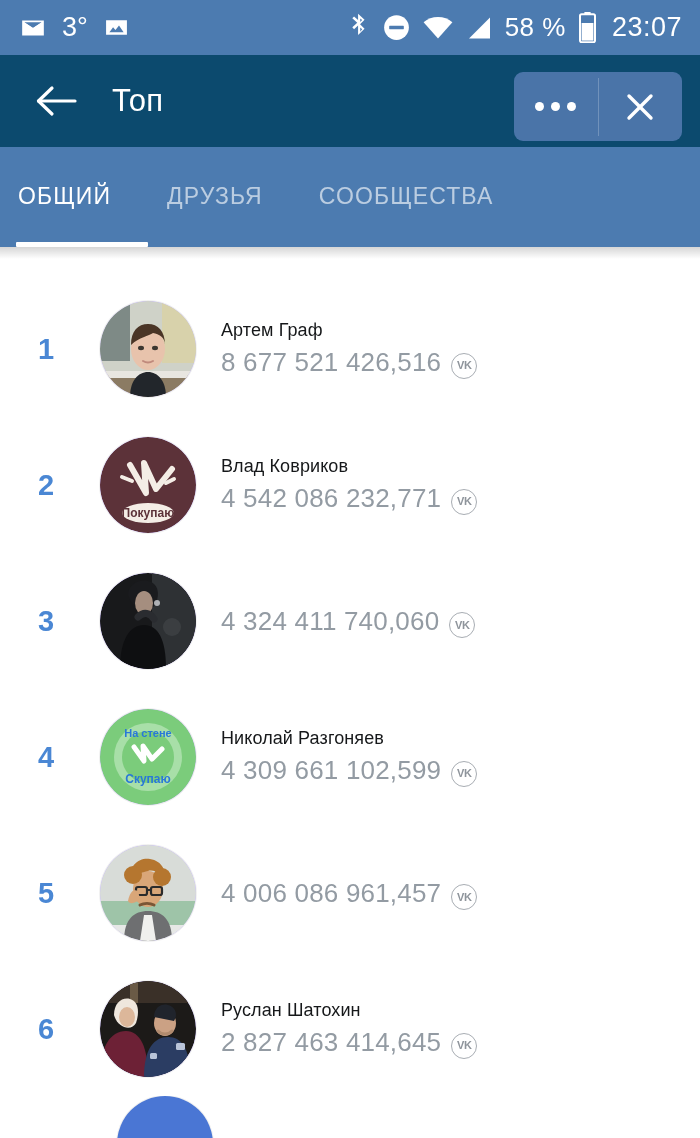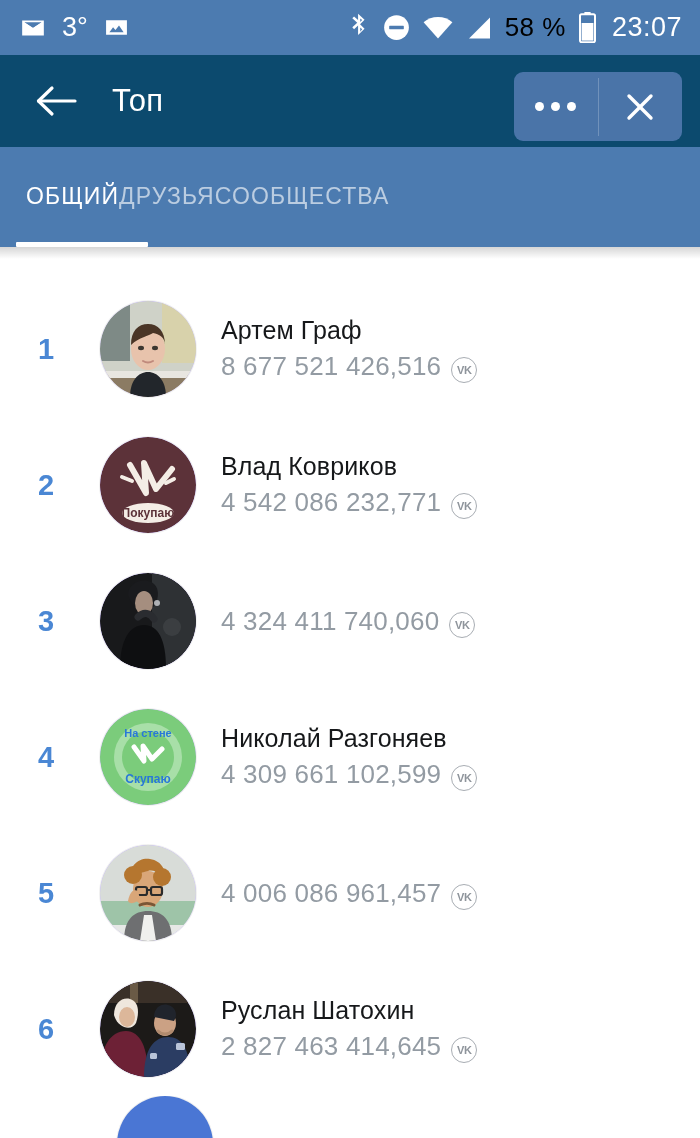--- a/index.html
+++ b/index.html
@@ -43,21 +43,21 @@
   .sb-temp {
     font-size: 27px;
     font-weight: 400;
     letter-spacing: 0px;
     line-height: 1;
     color: #ffffff;
   }
   .sb-battery-text {
     font-size: 26px;
     font-weight: 400;
-    color: #000000;
+    color: #ffffff;
     letter-spacing: 0.5px;
   }
   .sb-clock {
     font-size: 27px;
     font-weight: 400;
     color: #ffffff;
     letter-spacing: 0.5px;
     margin-left: 3px;
   }
   .icon-svg { display: block; }
@@ -122,21 +122,22 @@
     display: block;
   }
 
   
   .tabs-bar {
     position: relative;
     height: 100px;
     background: #4c7bb0;
     display: flex;
     align-items: center;
-    padding-left: 26px;
+    padding-left: 18px;
+    gap: 56px;
   }
   .tab {
     font-size: 23px;
     letter-spacing: 1.1px;
     color: rgba(255,255,255,0.62);
     font-weight: 400;
     cursor: pointer;
     padding-bottom: 2px;
     white-space: nowrap;
   }
@@ -193,21 +194,21 @@
   .avatar svg { display: block; width: 96px; height: 96px; }
 
   .row-text {
     margin-left: 25px;
     display: flex;
     flex-direction: column;
     justify-content: center;
     gap: 3px;
   }
   .row-name {
-    font-size: 25px;
+    font-size: 18px;
     color: #16181a;
     font-weight: 400;
     letter-spacing: 0.1px;
     line-height: 1.25;
     white-space: nowrap;
   }
   .row-score-line {
     display: flex;
     align-items: center;
     gap: 10px;

